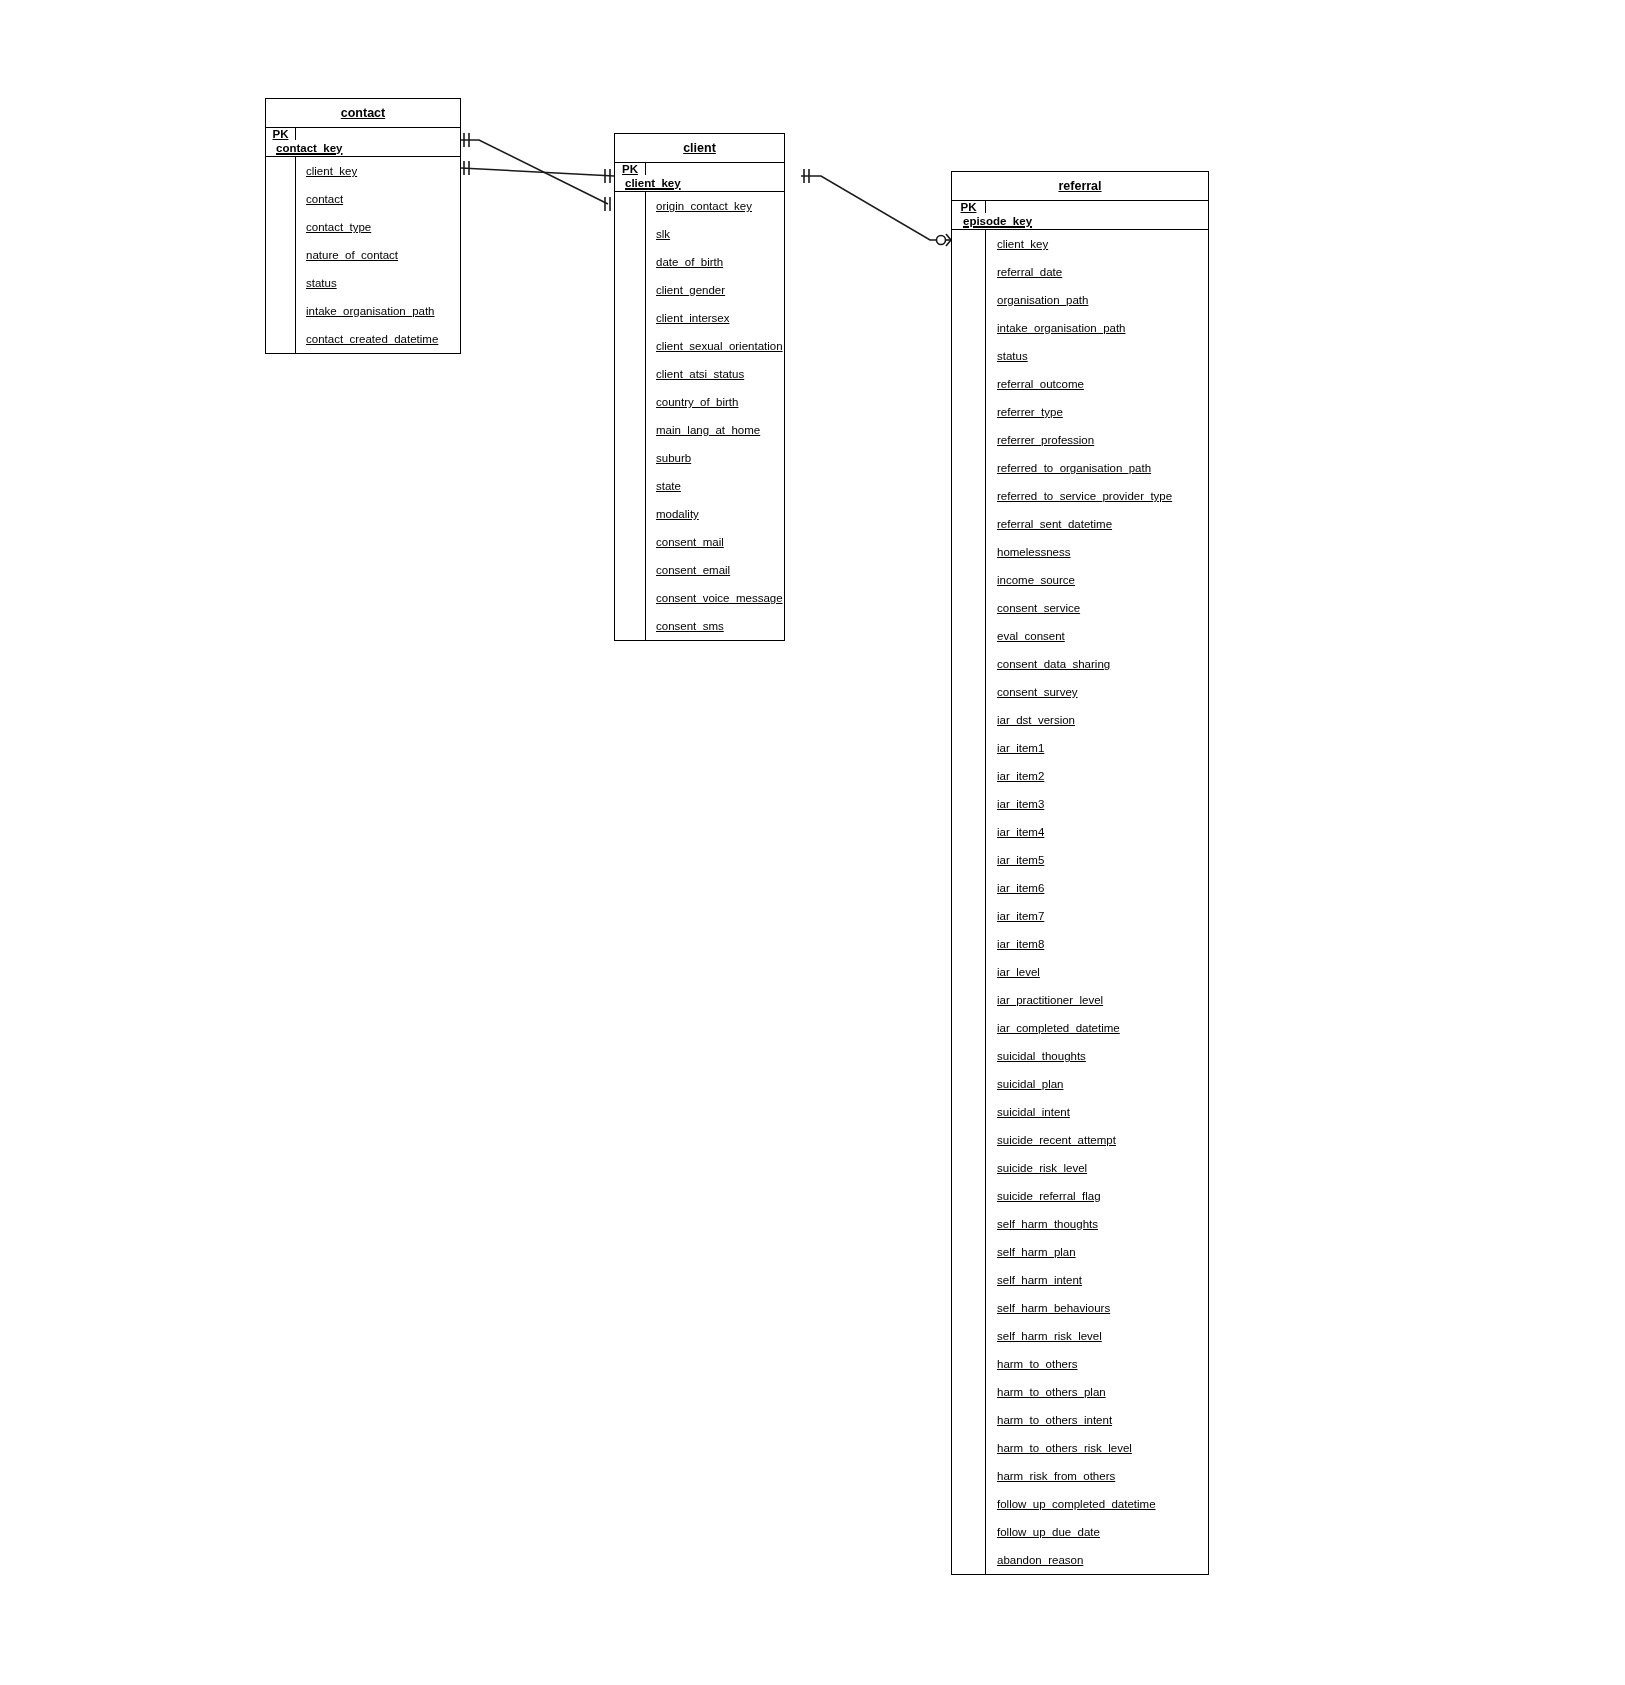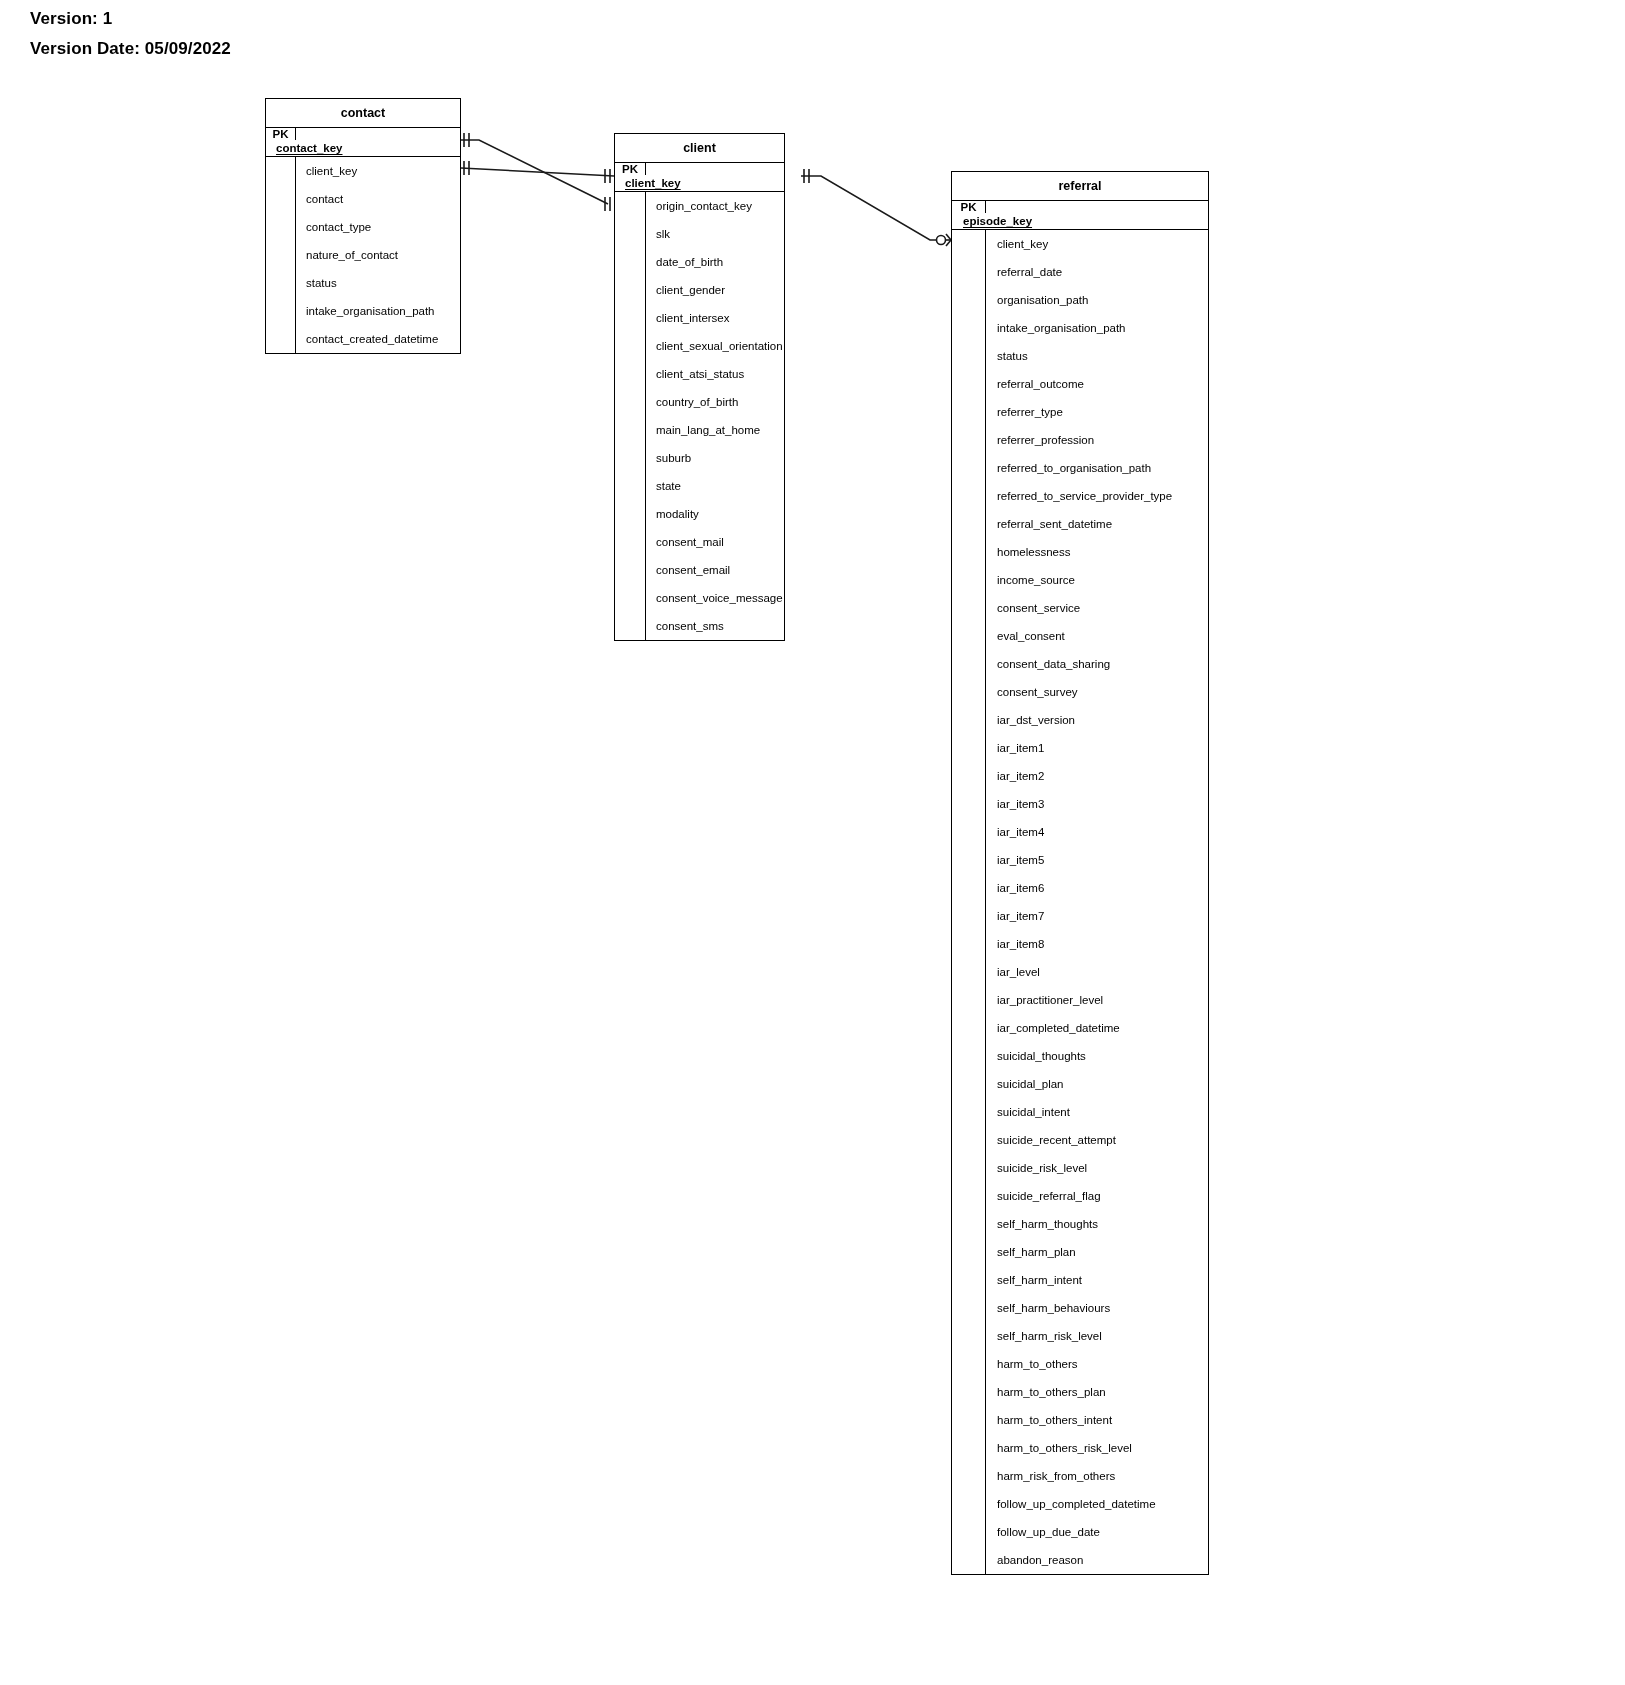--- a/index.html
+++ b/index.html
@@ -22,21 +22,21 @@
   #connector-layer{position:absolute;left:0;top:0;width:1625px;height:1685px;
     pointer-events:none;z-index:5;}
   #connector-layer line,#connector-layer path,#connector-layer polyline{
     stroke:#1a1a1a;stroke-width:1.6;fill:none;}
   #connector-layer circle{stroke:#1a1a1a;stroke-width:1.6;fill:#ffffff;}
 
   
   .entity{
     position:absolute;background:#ffffff;
     border:1.5px solid #000000;
-    box-sizing:border-box;z-index:10;
+    box-sizing:border-box;z-index:10;text-decoration:underline;
   }
   .entity-title{
     height:28px;line-height:28px;text-align:center;
     font-size:12.5px;font-weight:bold;
     border-bottom:1.5px solid #000000;
     background:#ffffff;
   }
   .attr-row{
     display:flex;align-items:stretch;height:28px;background:#ffffff;
   }
@@ -63,24 +63,20 @@
   #entity-referral{left:951px;top:171px;width:258px;}
   #entity-referral .attr-key-cell{width:34px;min-width:34px;}
   #entity-referral .attr-name-cell{padding-left:11px;}
   #entity-client .attr-key-cell{width:31px;min-width:31px;}
 </style>
 </head>
 <body>
 
 <div id="diagram-root">
 
-  <div class="doc-header">
-    <div class="hline">Version: 1</div>
-    <div class="hline">Version Date: 05/09/2022</div>
-  </div>
 
   <svg id="connector-layer" viewBox="0 0 1625 1685" xmlns="http://www.w3.org/2000/svg">
 
     <g>
       <polyline points="461,140 479,140 608,204"></polyline>
 
       <line x1="464" y1="133" x2="464" y2="147"></line>
       <line x1="469" y1="133" x2="469" y2="147"></line>
 
       <line x1="605" y1="197" x2="605" y2="211"></line>

